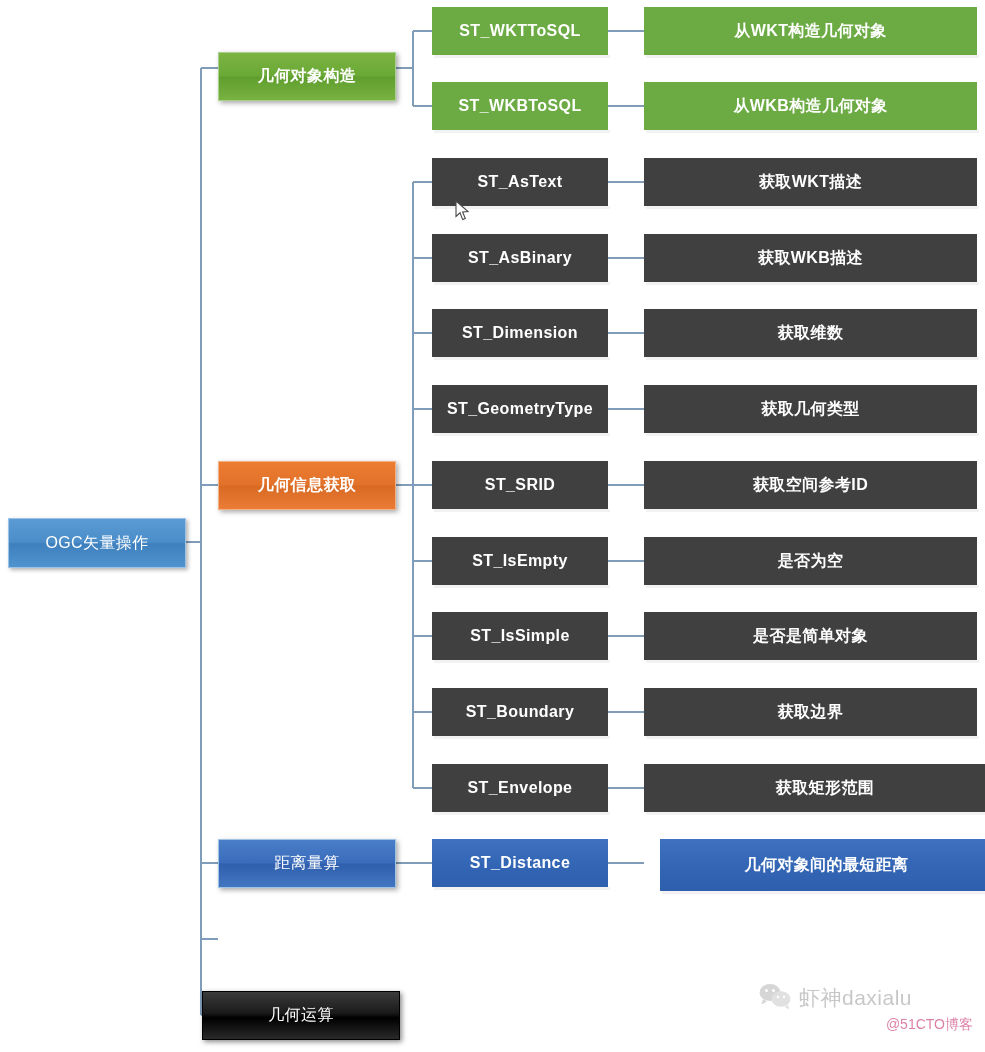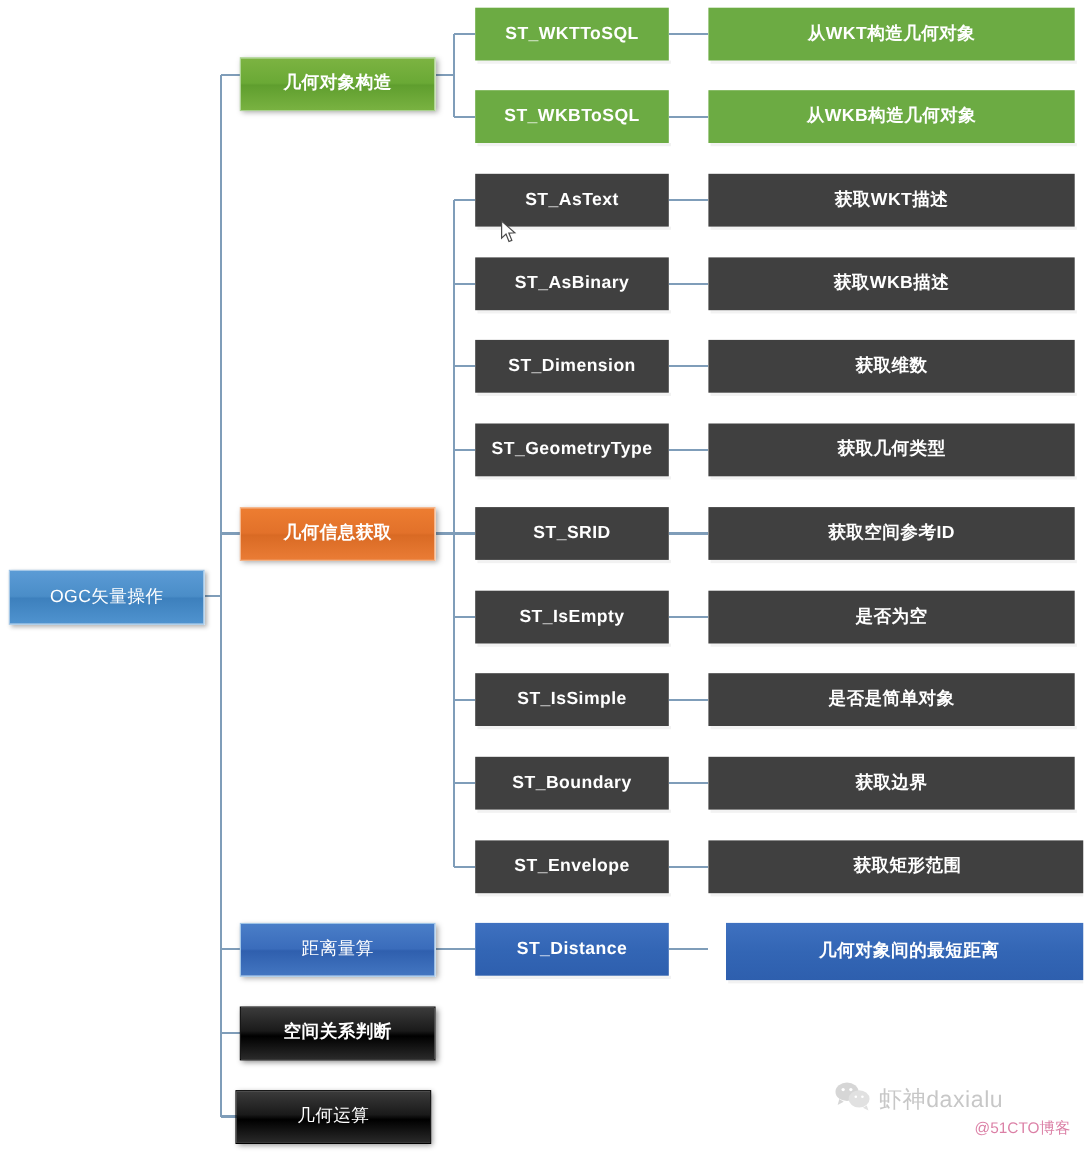--- a/index.html
+++ b/index.html
@@ -203,23 +203,22 @@
   </svg>
 
   <div class="node root" style="left:8px; top:518px; width:178px; height:50px;">OGC矢量操作</div>
 
   <div class="node cat-green" style="left:218px; top:52px; width:178px; height:49px;">几何对象构造</div>
 
   <div class="node cat-orange" style="left:218px; top:461px; width:178px; height:49px;">几何信息获取</div>
 
   <div class="node cat-blue" style="left:218px; top:839px; width:178px; height:49px;">距离量算</div>
 
-  <div class="node cat-black bold" style="left:218px; top:915px; width:178px; height:49px;">空间关系判断</div>
-
-  <div class="node cat-black" style="left:214px; top:991px; width:178px; height:49px;">几何运算</div>
+
+  <div class="node cat-black" style="left:202px; top:991px; width:198px; height:49px;">几何运算</div>
 
   <div class="node flat-green" style="left:432px; top:7px; width:176px; height:48px;">ST_WKTToSQL</div>
   <div class="node flat-green desc" style="left:644px; top:7px; width:333px; height:48px;">从WKT构造几何对象</div>
 
   <div class="node flat-green" style="left:432px; top:82px; width:176px; height:48px;">ST_WKBToSQL</div>
   <div class="node flat-green desc" style="left:644px; top:82px; width:333px; height:48px;">从WKB构造几何对象</div>
 
   <div class="node flat-orange" style="left:432px; top:158px; width:176px; height:48px;">ST_AsText</div>
   <div class="node flat-orange desc" style="left:644px; top:158px; width:333px; height:48px;">获取WKT描述</div>
 

